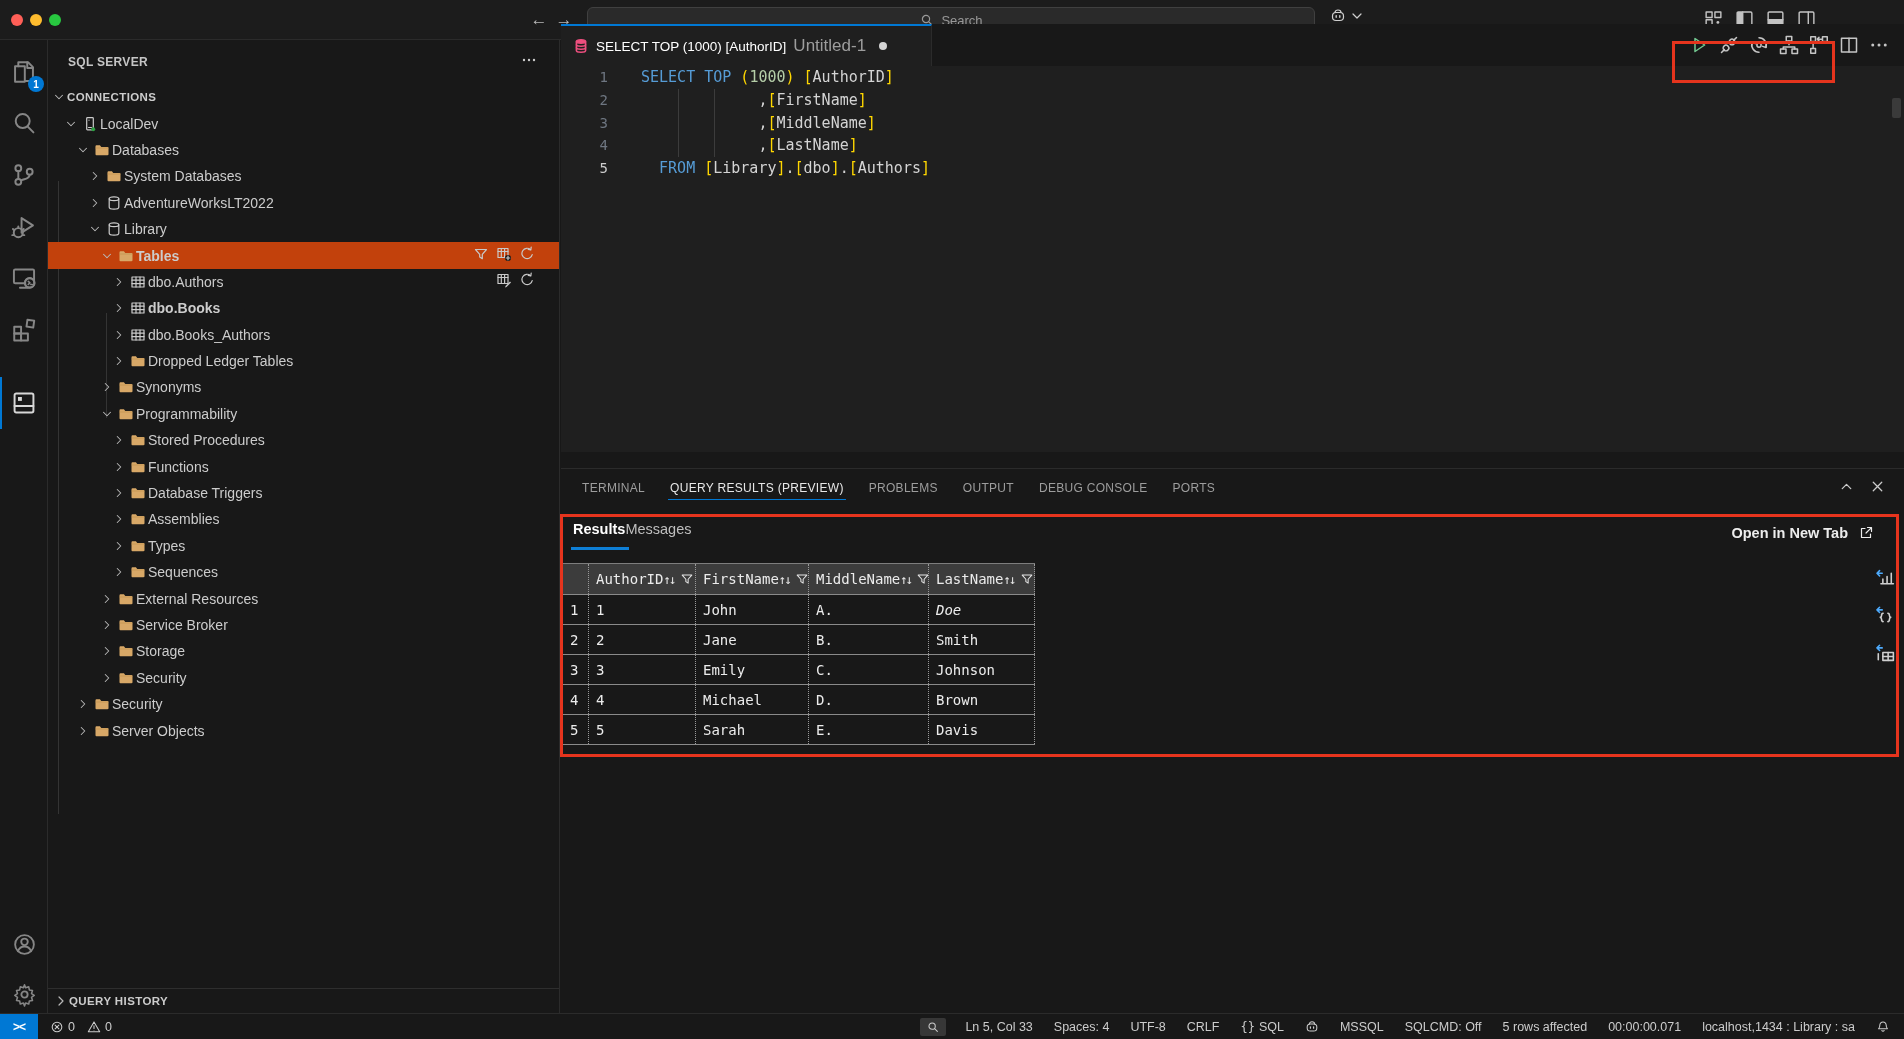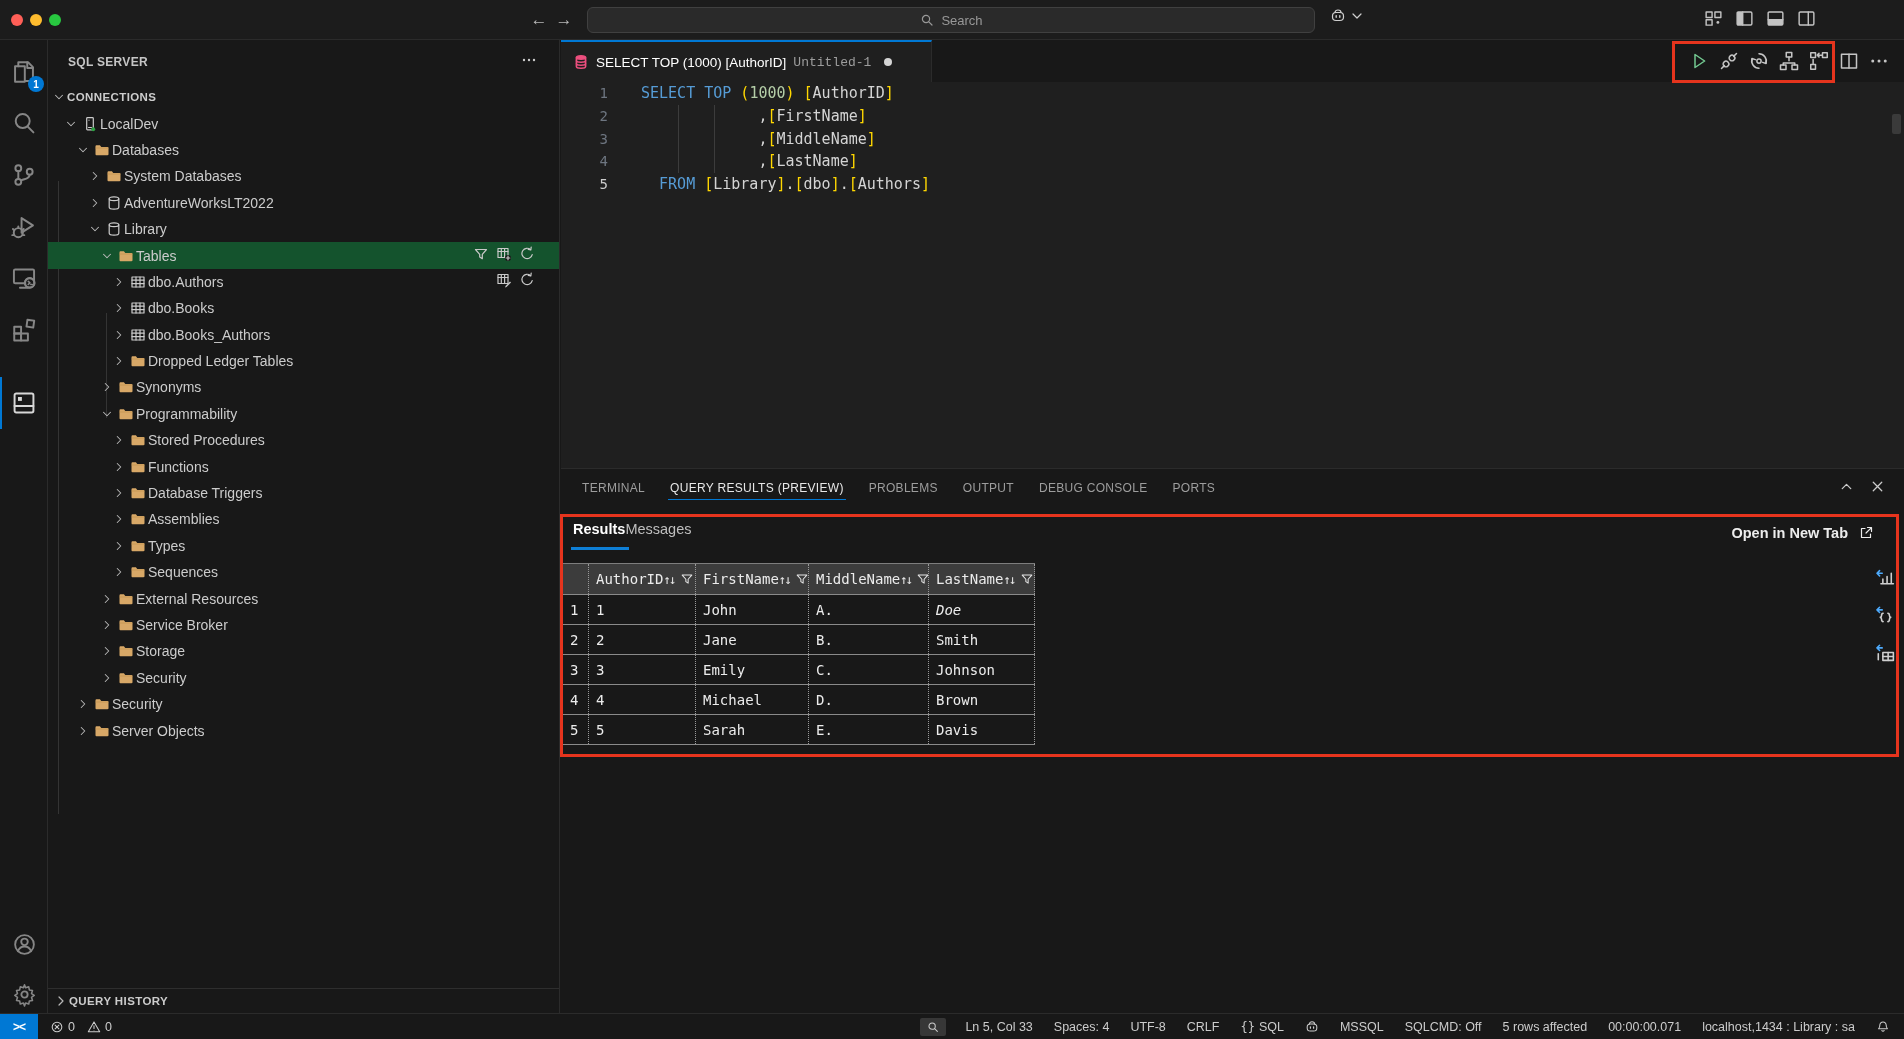--- a/index.html
+++ b/index.html
@@ -35,39 +35,39 @@
     justify-content:center; padding:0 3px; }
 
   
   .sidebar { position:absolute; left:48px; top:40px; width:512px; height:973px; background:#181818;
     border-right:1px solid #2b2b2b; }
   .sb-header { position:absolute; left:0; top:0; width:100%; height:44px; display:flex; align-items:center; }
   .sb-title { margin-left:20px; font-size:12px; font-weight:600; color:#c5c5c5; letter-spacing:.3px; }
   .sb-more { position:absolute; right:22px; top:12px; color:#cccccc; }
   .tree { position:absolute; left:0; top:44px; width:100%; }
   .tree-row { position:relative; height:26.4px; display:flex; align-items:center; color:#cccccc; }
-  .tree-row.sel { background:#14532d; }
+  .tree-row.sel { background:#c2410c;font-weight:bold; }
   .twisty { width:17px; height:16px; color:#b8b8b8; flex:none; }
   .ticon { width:21px; height:16px; flex:none; }
   .tlabel { white-space:nowrap; }
   .tree-row.section .tlabel { font-size:11.5px; font-weight:700; letter-spacing:.4px; color:#cccccc; }
   .tactions { margin-left:auto; padding-right:24px; display:flex; gap:7px; color:#c9c9c9; align-items:center; }
   .tguide { position:absolute; width:1px; background:#343434; }
   .qh-bar { position:absolute; left:0; top:948px; width:100%; height:25px; border-top:1px solid #2e2e2e;
     display:flex; align-items:center; background:#181818; }
   .qh-bar .twisty { margin-left:4px; }
   .qh-label { font-size:11.5px; font-weight:700; letter-spacing:.4px; }
 
   
-  .editor { position:absolute; left:561px; top:40px; width:1343px; height:428px; background:#1f1f1f; }
+  .editor { position:absolute; left:561px; top:24px; width:1343px; height:428px; background:#1f1f1f; }
   .tabbar { position:absolute; left:0; top:0; width:100%; height:42px; background:#181818; }
   .tab { position:absolute; left:0; top:0; height:42px; width:371px; background:#1f1f1f;
     border-top:2px solid #0078d4; border-right:1px solid #2b2b2b; display:flex; align-items:center; padding:0 12px; gap:7px; }
   .tab-title { color:#ffffff; font-size:13.5px; white-space:nowrap; }
-  .tab-sub { color:#9d9d9d; font-size:13px;font-family:Liberation Mono, monospace; }
+  .tab-sub { color:#9d9d9d; font-size:17px; }
   .tab-dot { width:8px; height:8px; border-radius:50%; background:#d4d4d4; margin-left:6px; }
   .ed-toolbar { position:absolute; right:14px; top:9px; display:flex; gap:8px; align-items:center; color:#c5c5c5; }
   .ed-toolbar .tool { width:22px; height:24px; display:flex; align-items:center; justify-content:center; }
   .code { position:absolute; left:0; top:42px; width:100%; }
   .code-line { height:22.7px; display:flex; align-items:center; font-size:15px; }
   .ln { width:47px; text-align:right; color:#6e7681; font-size:14px; flex:none; }
   .ltext { padding-left:33px; white-space:pre; }
   .cl5 .ln { color:#cccccc; }
   .indent-guide { position:absolute; width:1px; background:#3c3c3c; }
   .ed-scroll { position:absolute; right:3px; top:74px; width:9px; height:20px; background:#3a3a3a; border-radius:2px; }
@@ -422,21 +422,21 @@
                 </svg>
               </span></span>
             <span><span class="ic">
                 <svg width="16" height="16" viewBox="0 0 16 16" fill="none" stroke="currentColor" stroke-width="1.2" stroke-linecap="round" stroke-linejoin="round">
                   <path d="M13.2 8.6 a5.2 5.2 0 1 1 -1.6 -5"></path>
                   <path d="M12.2 1.2 l-.4 2.6 -2.6 -.5"></path>
                 </svg>
               </span></span>
           </span>
         </div>
-        <div class="tree-row" style="padding-left: 62px;">
+        <div class="tree-row" style="padding-left: 62px; font-weight: bold;">
           <span class="twisty ic">
             <svg width="14" height="14" viewBox="0 0 16 16" fill="none" stroke="currentColor" stroke-width="1.2" stroke-linecap="round" stroke-linejoin="round">
               <polyline points="6,4 10,8 6,12"></polyline>
             </svg>
           </span>
           <span class="ticon ic">
             <svg width="16" height="16" viewBox="0 0 16 16" fill="none" stroke="currentColor" stroke-width="1.2" stroke-linecap="round" stroke-linejoin="round">
               <rect x="2" y="3" width="12" height="10"></rect>
               <line x1="2" y1="6.2" x2="14" y2="6.2"></line>
               <line x1="2" y1="9.6" x2="14" y2="9.6"></line>

